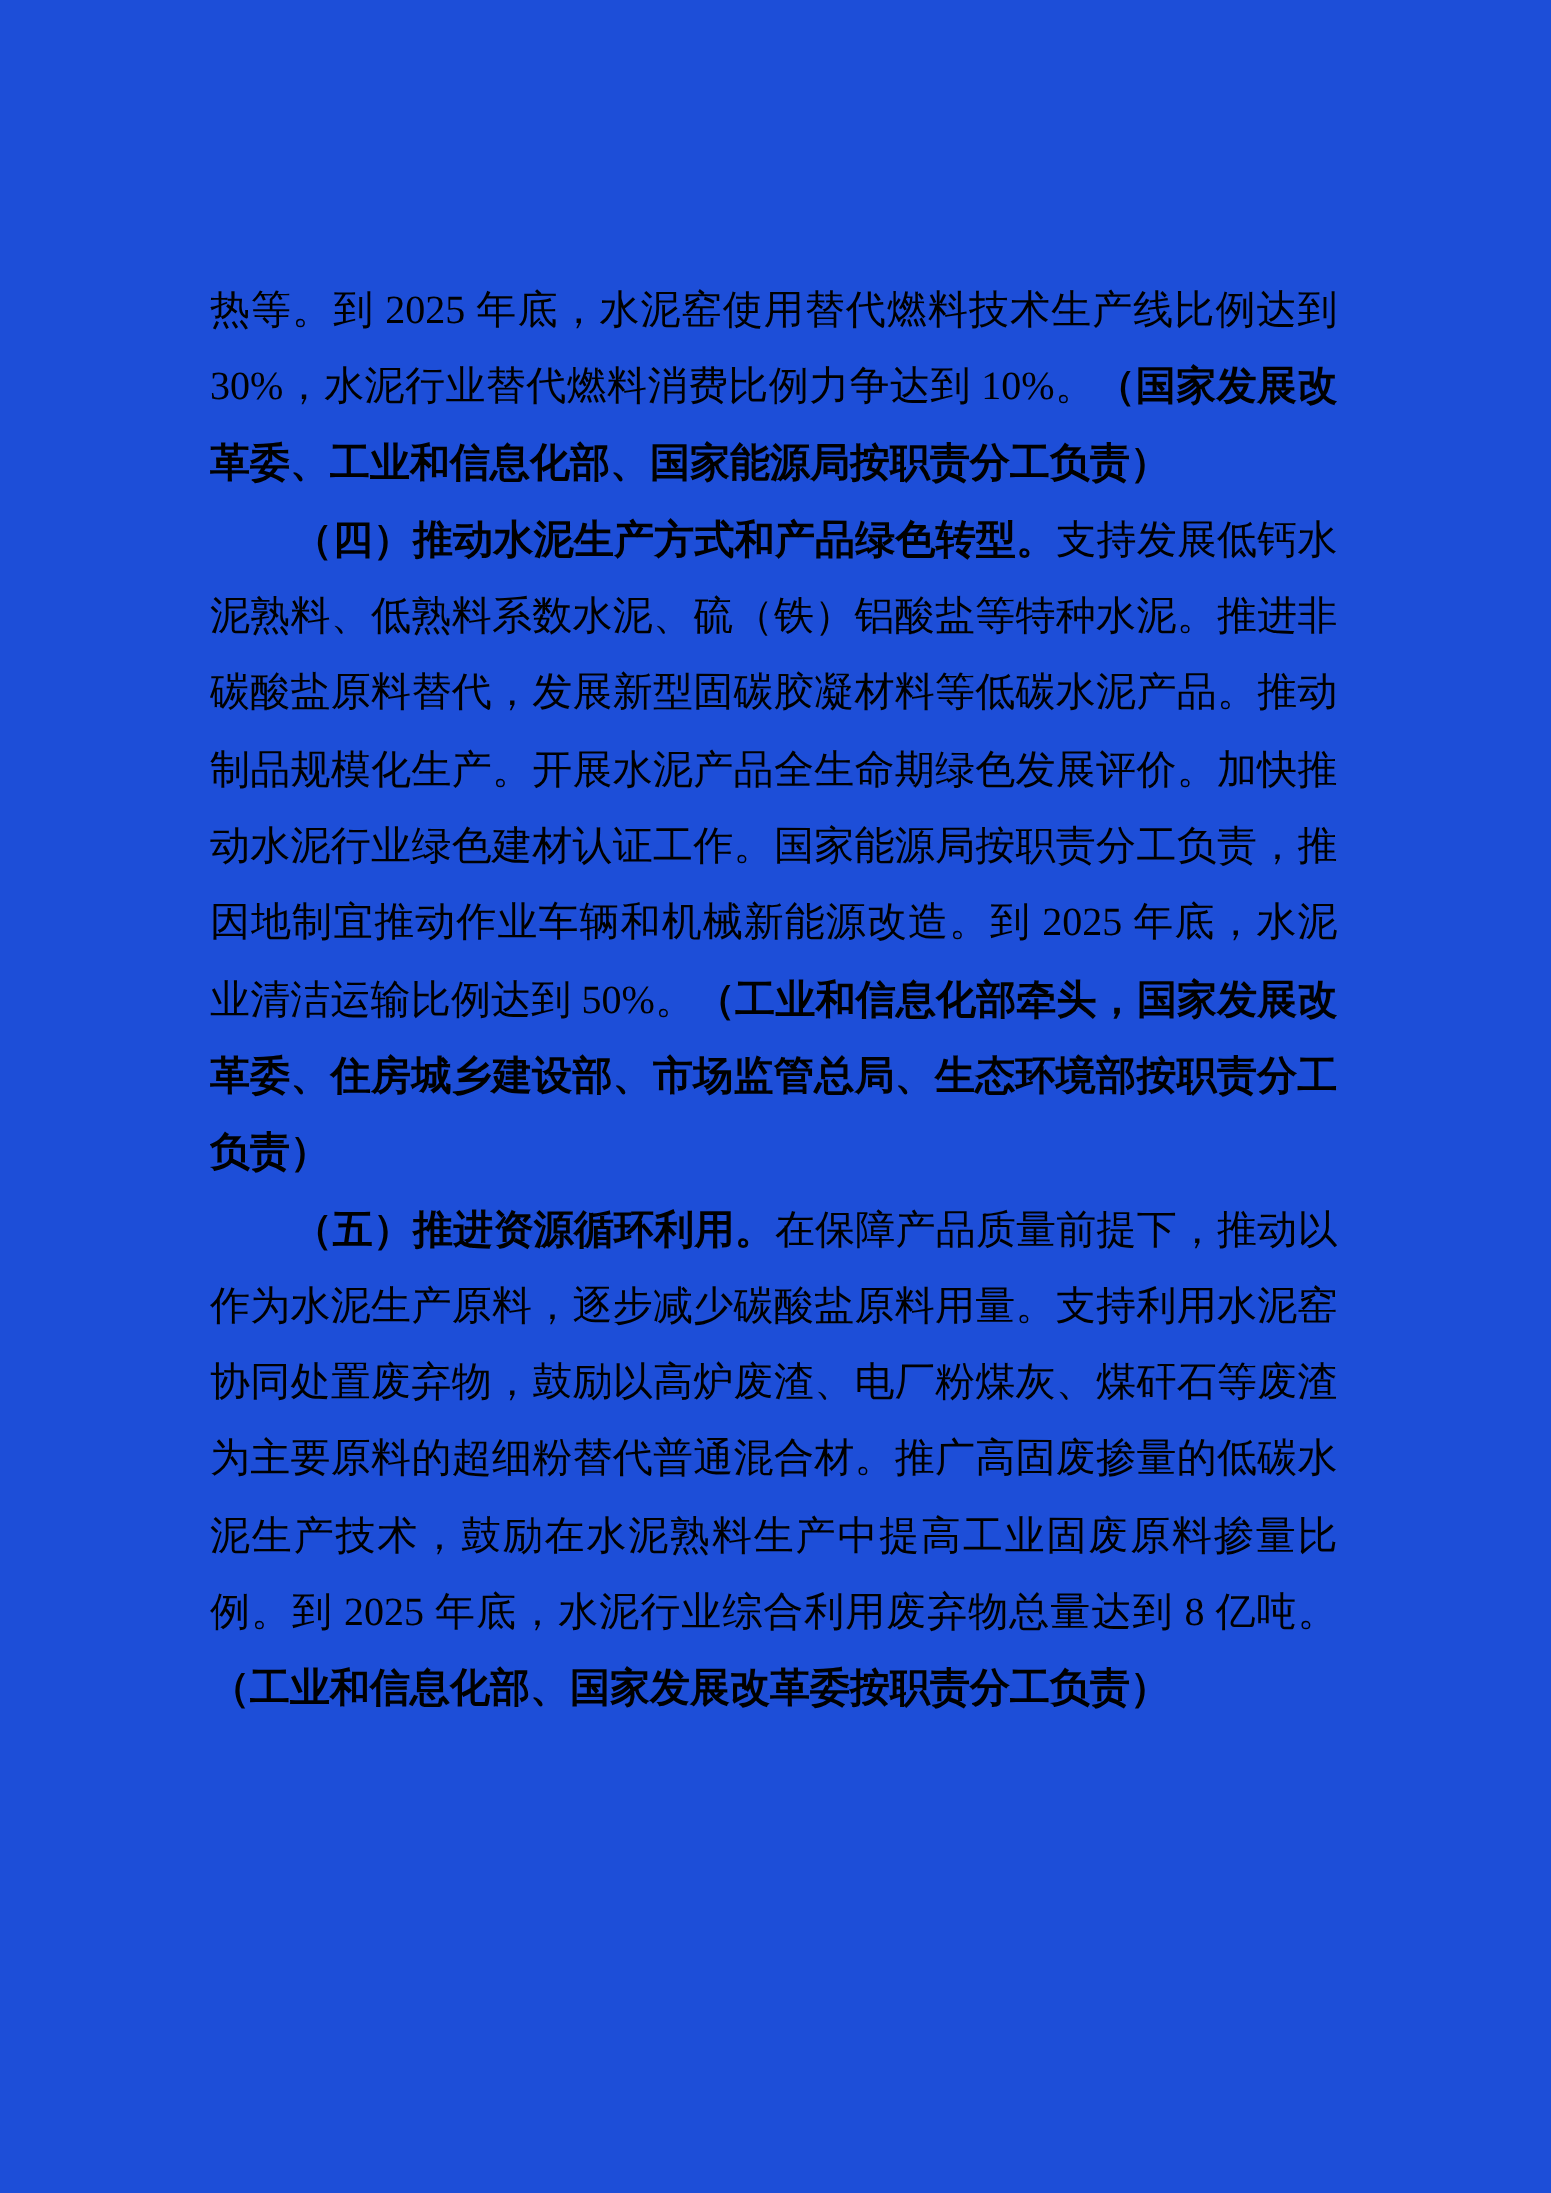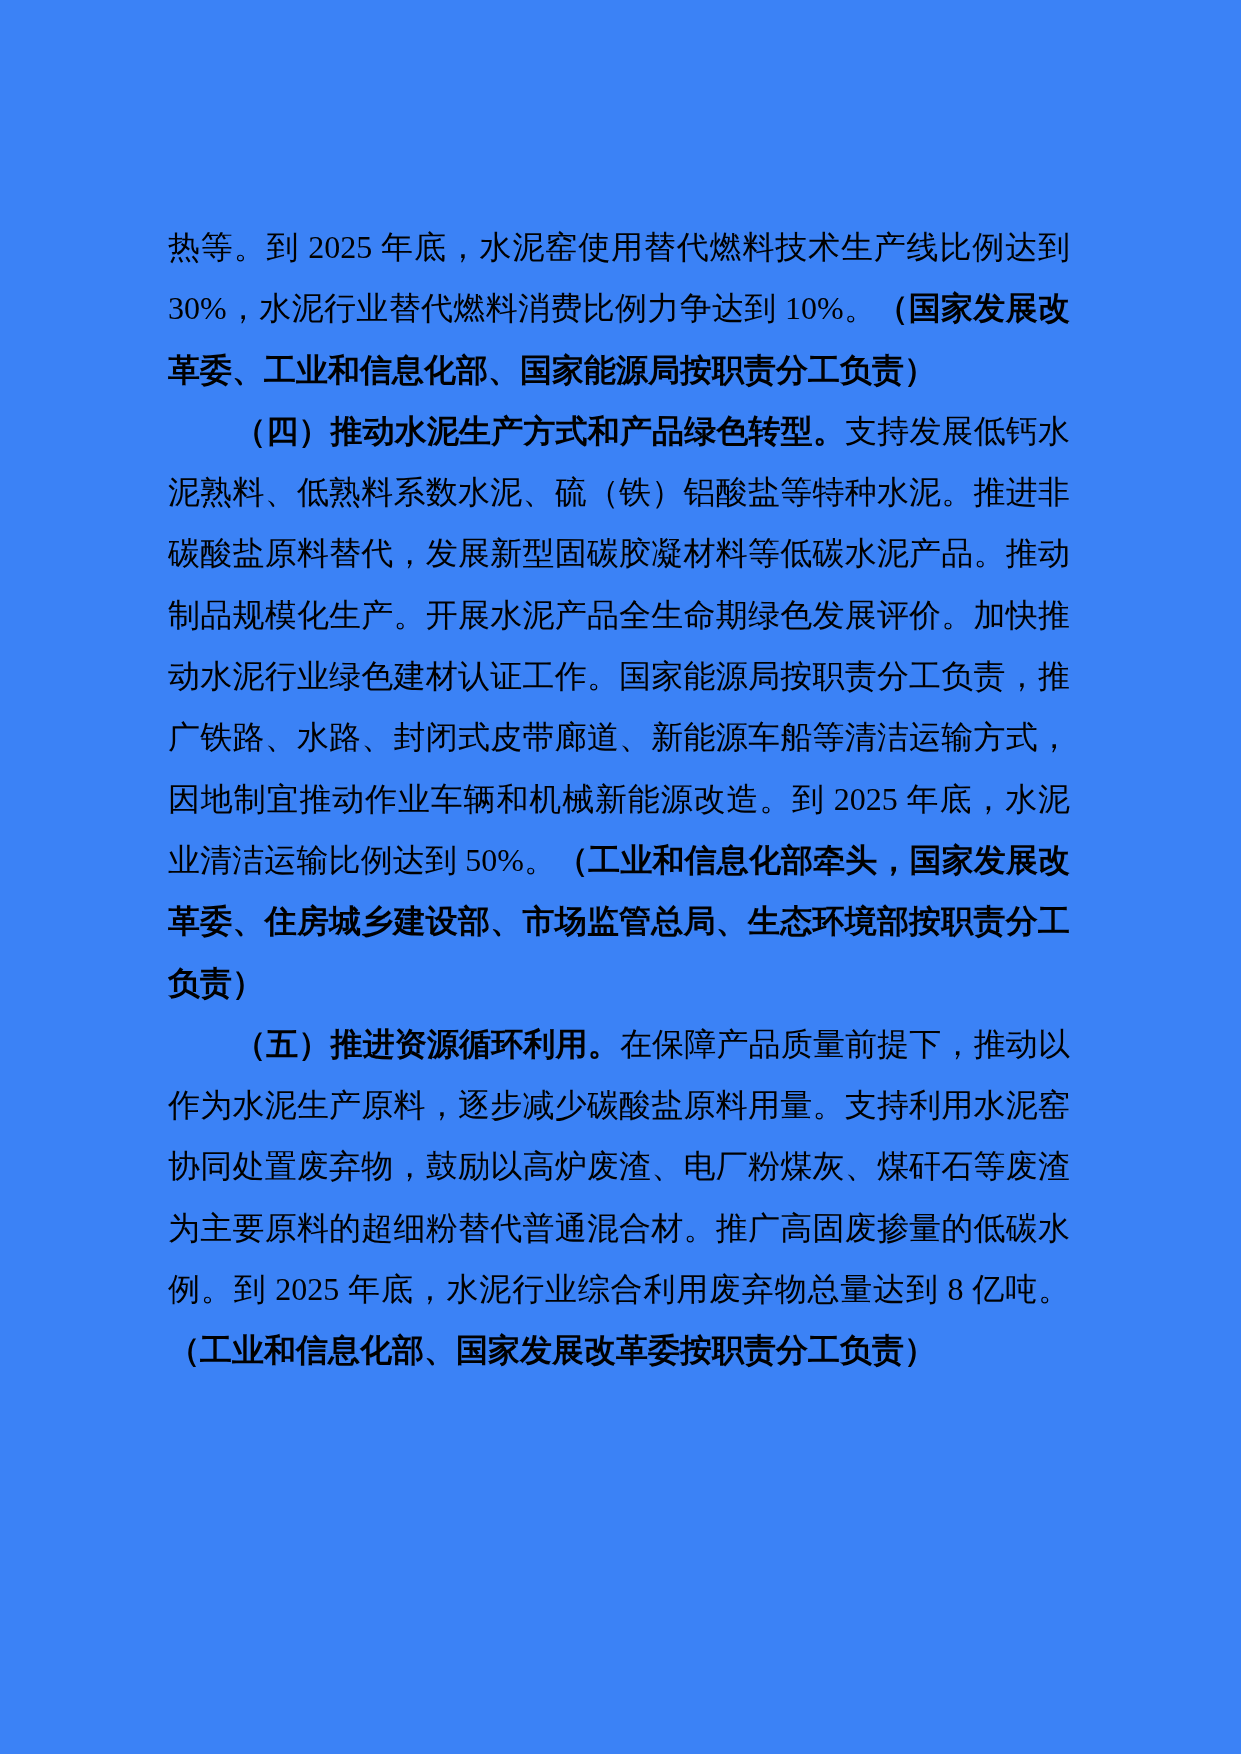--- a/index.html
+++ b/index.html
@@ -4,21 +4,21 @@
 <style>
   html, body {
     margin: 0;
     padding: 0;
     background: #808080;
   }
   .page {
     position: relative;
     width: 1241px;
     height: 1754px;
-    background: #3b82f6;
+    background: #1d4ed8;
     margin: 0 auto;
     overflow: hidden;
     font-family: "Liberation Serif", "DejaVu Serif", serif;
     color: #000000;
   }
   .doc-body {
     position: absolute;
     left: 168px;
     top: 217px;
     width: 902px;
@@ -52,25 +52,25 @@
 <div class="page">
   <div class="doc-body">
       <div class="line justify"><span class="seg">热等。到 2025 年底，水泥窑使用替代燃料技术生产线比例达到</span></div>
       <div class="line justify"><span class="seg">30%，水泥行业替代燃料消费比例力争达到 10%。</span><span class="seg bold">（国家发展改</span></div>
       <div class="line"><span class="seg bold">革委、工业和信息化部、国家能源局按职责分工负责）</span></div>
       <div class="line justify indent"><span class="seg bold">（四）推动水泥生产方式和产品绿色转型。</span><span class="seg">支持发展低钙水</span></div>
       <div class="line justify"><span class="seg">泥熟料、低熟料系数水泥、硫（铁）铝酸盐等特种水泥。推进非</span></div>
       <div class="line justify"><span class="seg">碳酸盐原料替代，发展新型固碳胶凝材料等低碳水泥产品。推动</span></div>
       <div class="line justify"><span class="seg">制品规模化生产。开展水泥产品全生命期绿色发展评价。加快推</span></div>
       <div class="line justify"><span class="seg">动水泥行业绿色建材认证工作。国家能源局按职责分工负责，推</span></div>
-      <div class="line justify"><span class="seg">广铁路、水路、封闭式皮带廊道、新能源车船等清洁运输方式，</span></div>
       <div class="line justify"><span class="seg">因地制宜推动作业车辆和机械新能源改造。到 2025 年底，水泥行</span></div>
       <div class="line justify"><span class="seg">业清洁运输比例达到 50%。</span><span class="seg bold">（工业和信息化部牵头，国家发展改</span></div>
       <div class="line justify"><span class="seg bold">革委、住房城乡建设部、市场监管总局、生态环境部按职责分工</span></div>
       <div class="line"><span class="seg bold">负责）</span></div>
       <div class="line justify indent"><span class="seg bold">（五）推进资源循环利用。</span><span class="seg">在保障产品质量前提下，推动以</span></div>
       <div class="line justify"><span class="seg">作为水泥生产原料，逐步减少碳酸盐原料用量。支持利用水泥窑</span></div>
       <div class="line justify"><span class="seg">协同处置废弃物，鼓励以高炉废渣、电厂粉煤灰、煤矸石等废渣</span></div>
       <div class="line justify"><span class="seg">为主要原料的超细粉替代普通混合材。推广高固废掺量的低碳水</span></div>
+      <div class="line justify"><span class="seg">泥生产技术，鼓励在水泥熟料生产中提高工业固废原料掺量比</span></div>
       <div class="line justify"><span class="seg">例。到 2025 年底，水泥行业综合利用废弃物总量达到 8 亿吨。</span></div>
       <div class="line"><span class="seg bold">（工业和信息化部、国家发展改革委按职责分工负责）</span></div>
     </div>
 </div>
 
 </body></html>

